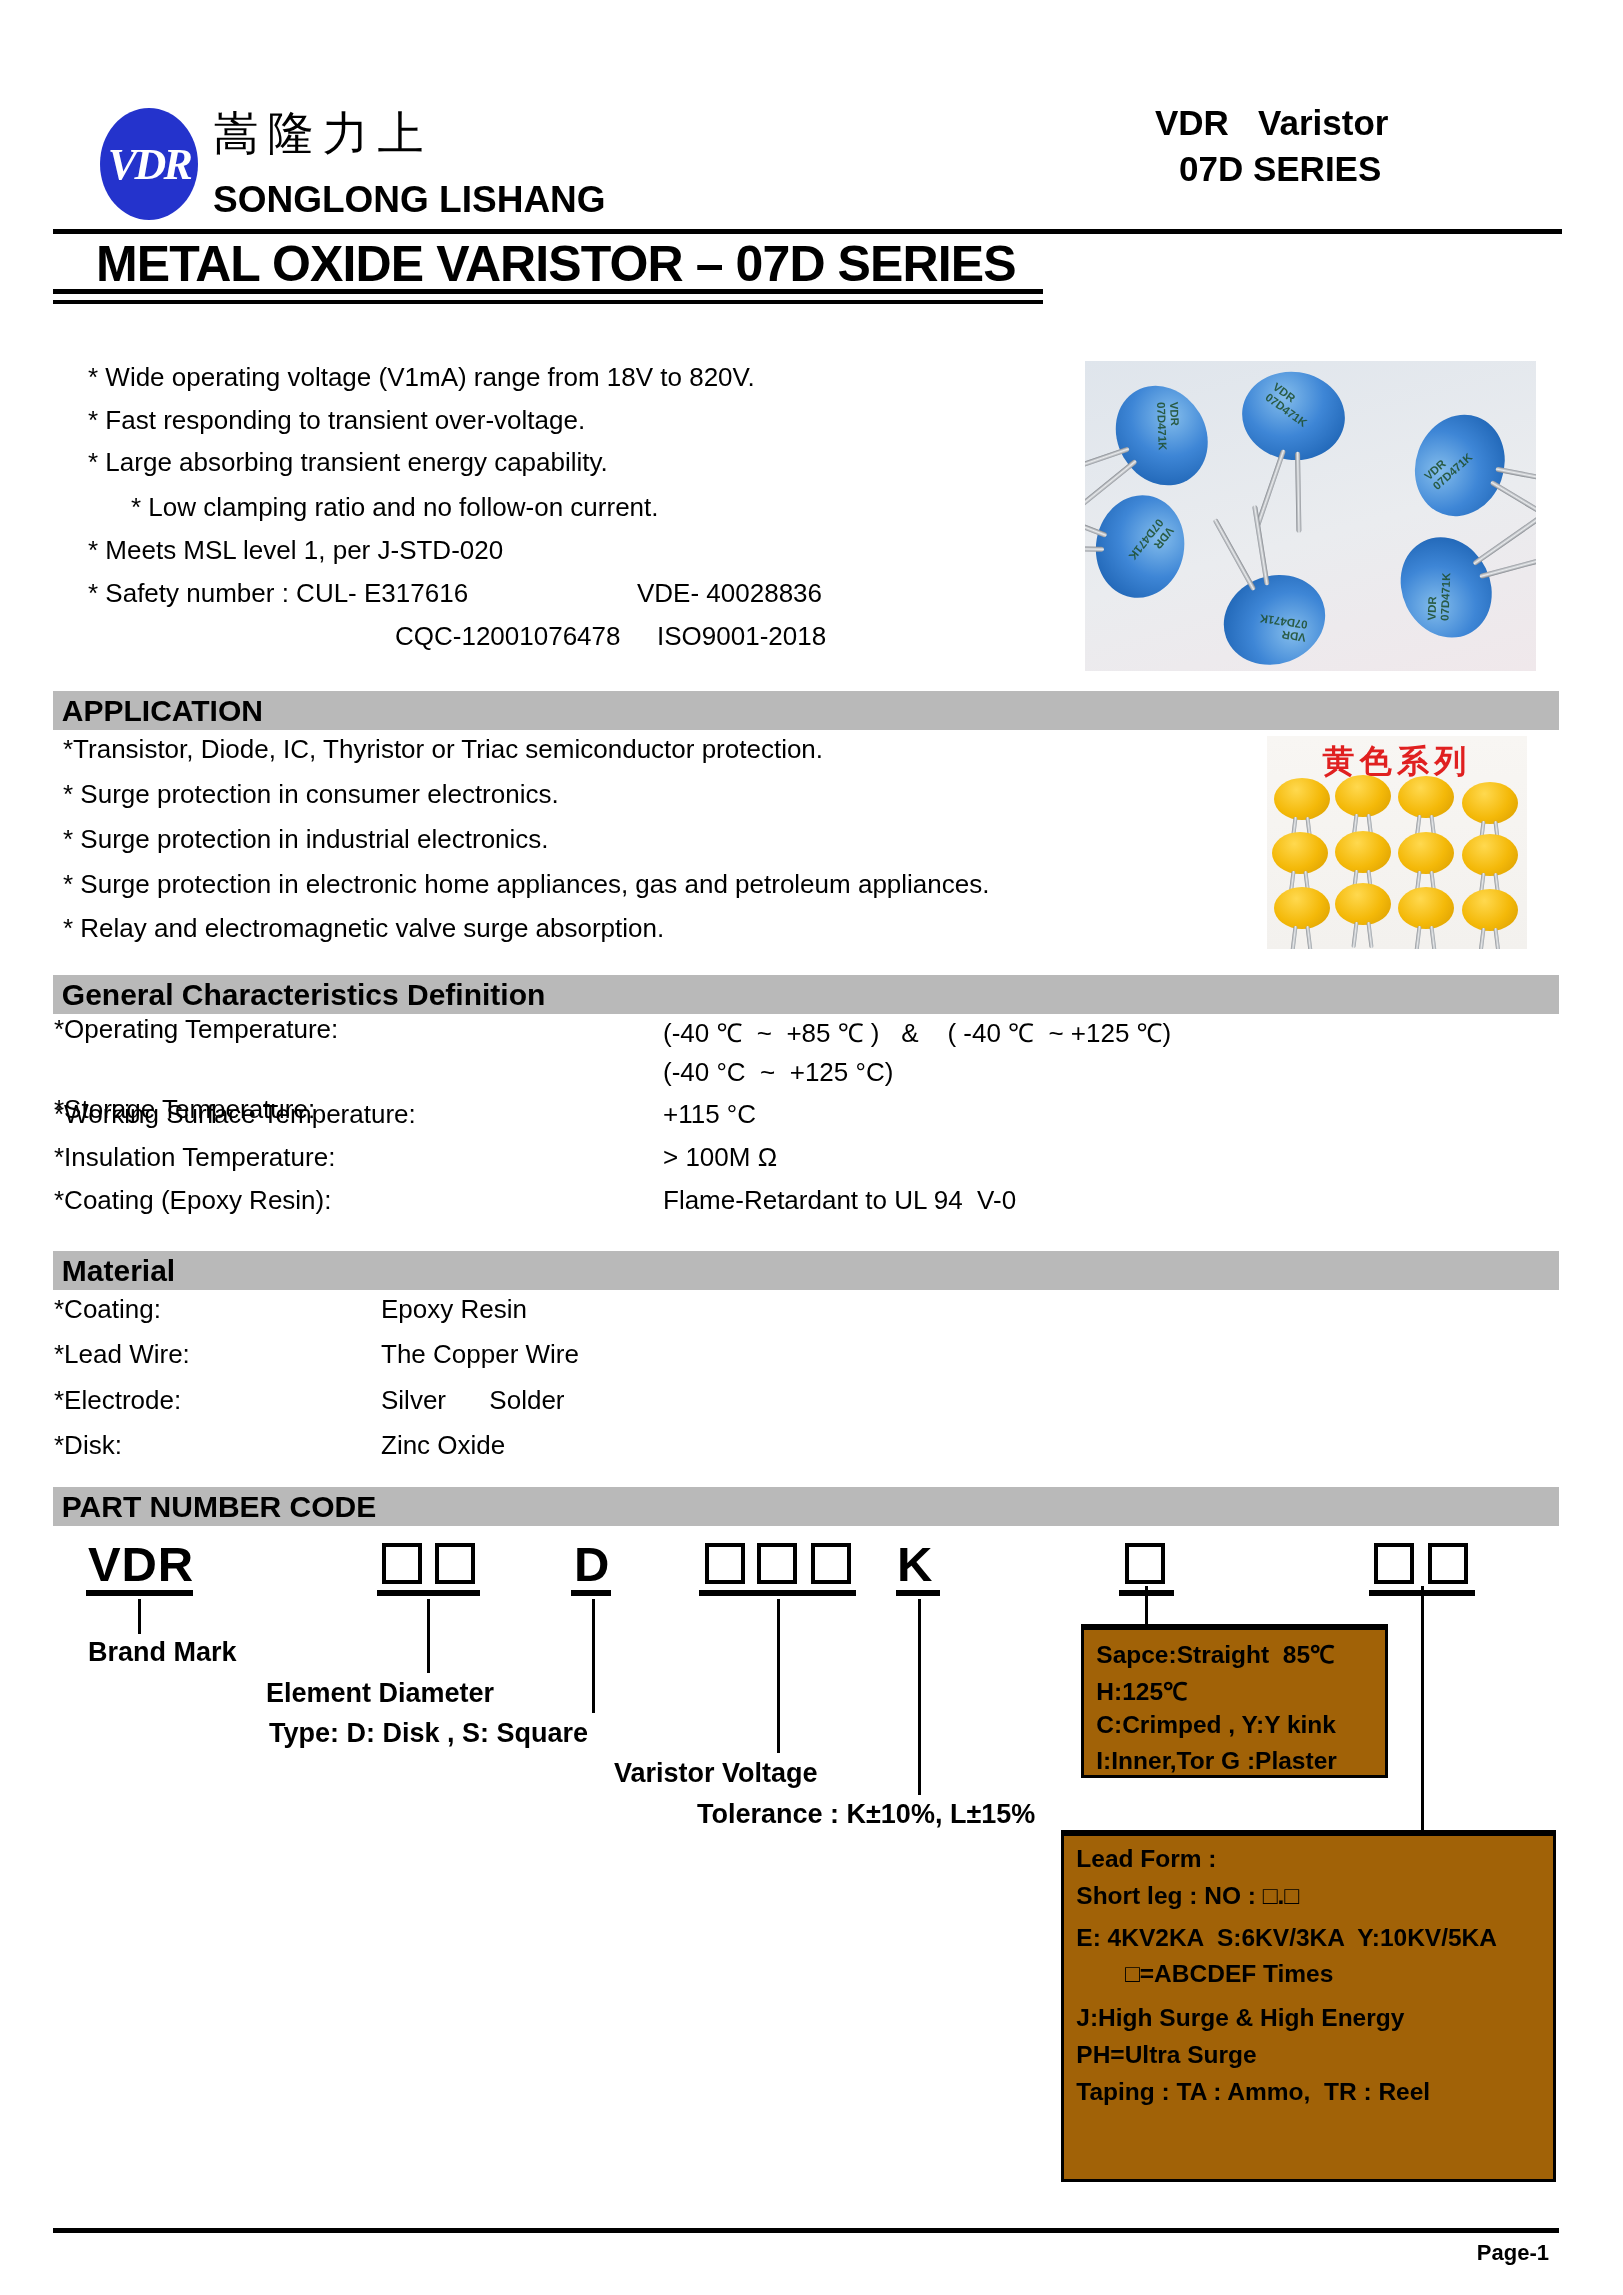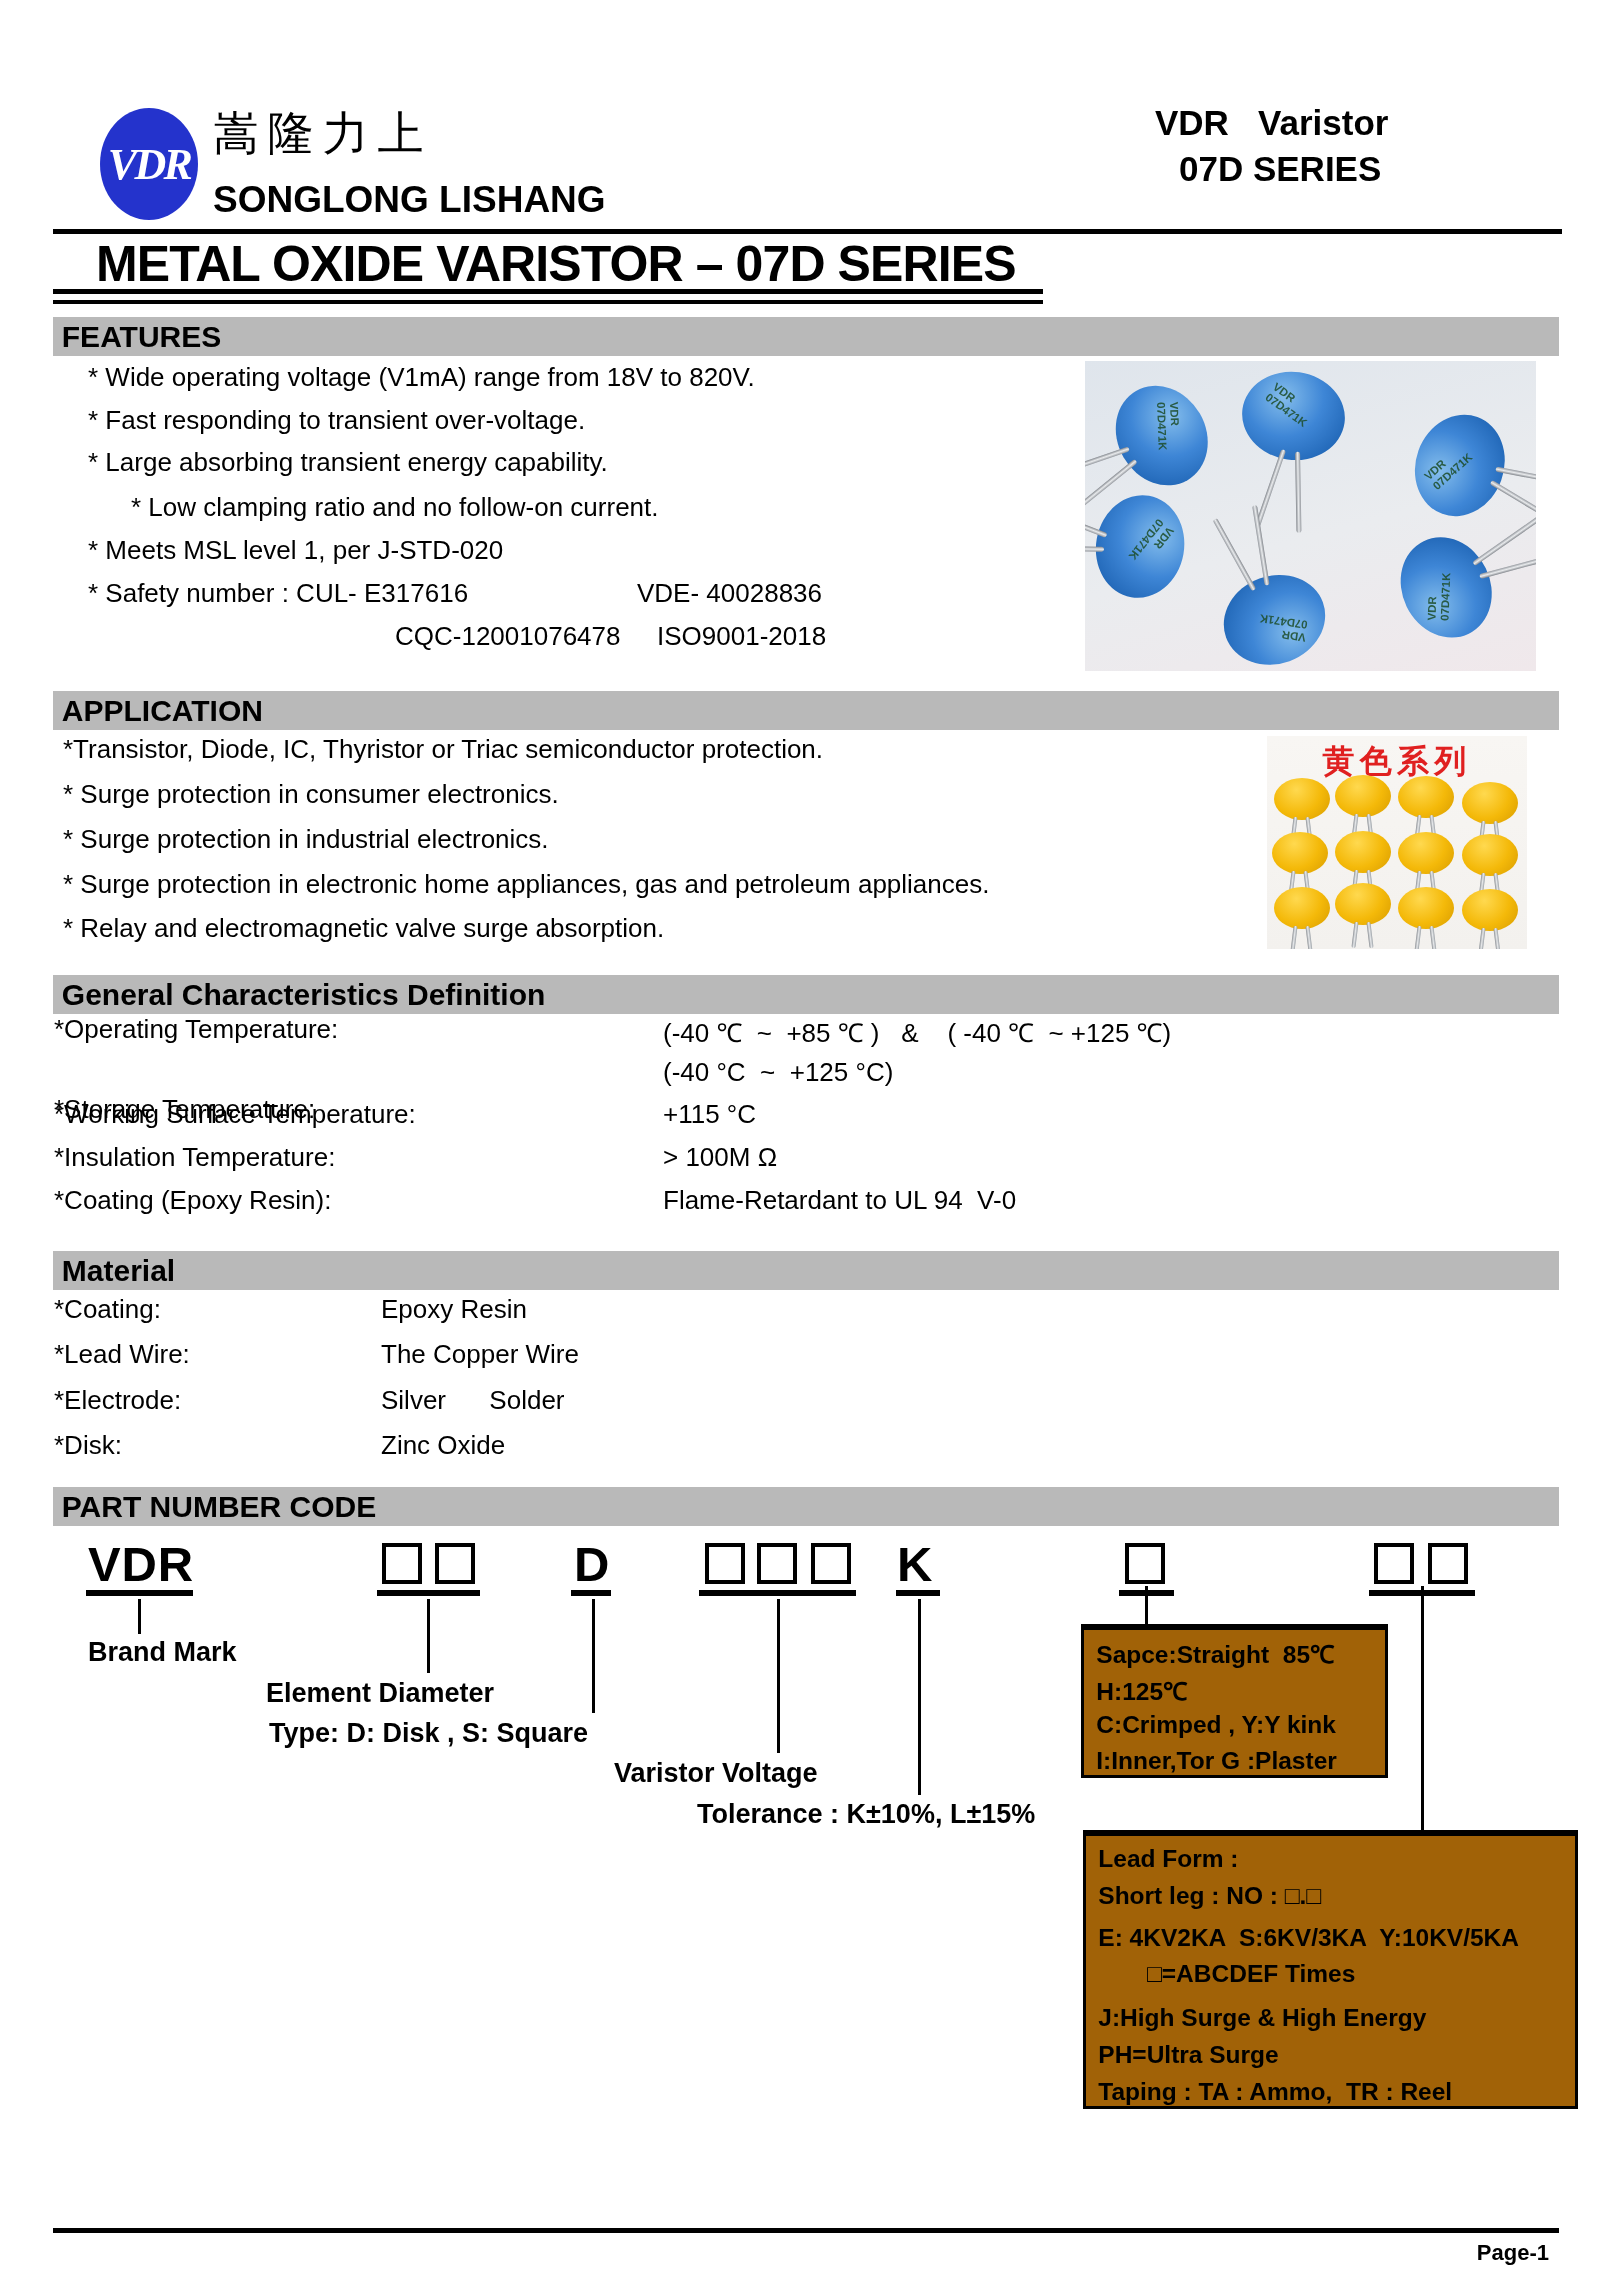--- a/index.html
+++ b/index.html
@@ -80,21 +80,20 @@
   <div class="company-cn">嵩隆力上</div>
   <div class="company-en">SONGLONG LISHANG</div>
   <div class="hdr-right1">VDR   Varistor</div>
   <div class="hdr-right2">07D SERIES</div>
   <div class="hdr-rule"></div>
 
   <div class="doc-title">METAL OXIDE VARISTOR – 07D SERIES</div>
   <div class="title-bar1"></div>
   <div class="title-bar2"></div>
 
-  <div class="secbar" style="top:317px;">FEATURES</div>
   <div class="bodyline" style="left:88px;top:362px;">* Wide operating voltage (V1mA) range from 18V to 820V.</div>
   <div class="bodyline" style="left:88px;top:405px;">* Fast responding to transient over-voltage.</div>
   <div class="bodyline" style="left:88px;top:447px;">* Large absorbing transient energy capability.</div>
   <div class="bodyline" style="left:88px;top:492px;margin-left:43px;">* Low clamping ratio and no follow-on current.</div>
   <div class="bodyline" style="left:88px;top:535px;">* Meets MSL level 1, per J-STD-020</div>
   <div class="bodyline" style="left:88px;top:578px;">* Safety number : CUL- E317616</div>
   <div class="bodyline" style="left:637px;top:578px;">VDE- 40028836</div>
   <div class="bodyline" style="left:395px;top:621px;">CQC-12001076478</div>
   <div class="bodyline" style="left:657px;top:621px;">ISO9001-2018</div>
 
@@ -272,21 +271,21 @@
   <div class="pn-label" style="left:614px;top:1758px;">Varistor Voltage</div>
   <div class="pn-label" style="left:697px;top:1799px;">Tolerance : K±10%, L±15%</div>
 
   <div class="pn-box" style="left:1066px;top:1624px;width:307px;height:154px;">
     <div class="boxline" style="top:7px;">Sapce:Straight  85℃</div>
     <div class="boxline" style="top:44px;">H:125℃</div>
     <div class="boxline" style="top:81px;">C:Crimped , Y:Y kink</div>
     <div class="boxline" style="top:117px;">I:Inner,Tor G :Plaster</div>
   </div>
 
-  <div class="pn-box" style="left:1068px;top:1830px;width:495px;height:279px;padding-left:36px;">
+  <div class="pn-box" style="left:1046px;top:1830px;width:495px;height:352px;padding-left:36px;">
     <div class="boxline" style="top:8.8px;">Lead Form :</div>
     <div class="boxline" style="top:46px;">Short leg : NO : □.□</div>
     <div class="boxline" style="top:88px;">E: 4KV2KA  S:6KV/3KA  Y:10KV/5KA</div>
     <div class="boxline" style="top:124px;left:61px;">□=ABCDEF Times</div>
     <div class="boxline" style="top:168px;">J:High Surge &amp; High Energy</div>
     <div class="boxline" style="top:205px;">PH=Ultra Surge</div>
     <div class="boxline" style="top:242px;">Taping : TA : Ammo,  TR : Reel</div>
   </div>
 
   <div class="foot-rule"></div>

